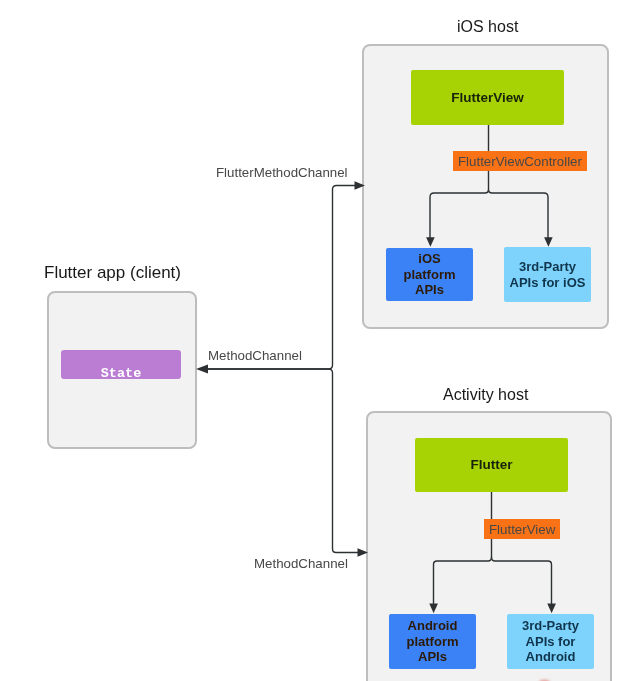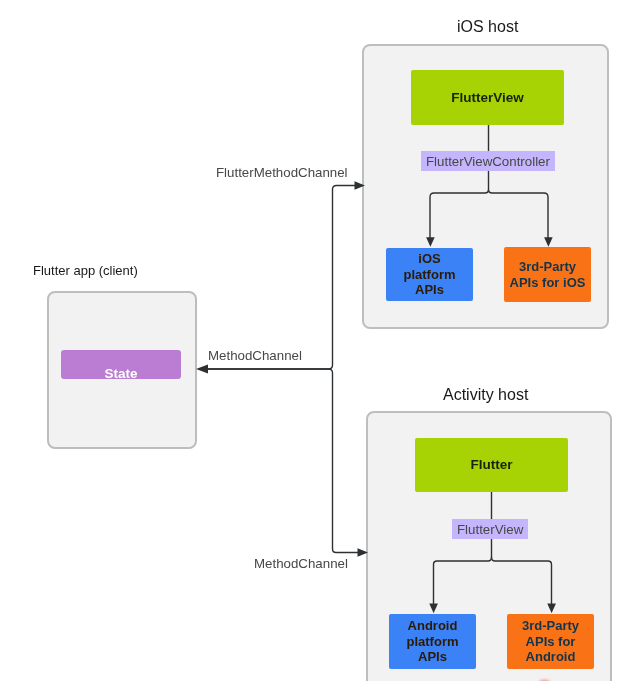--- a/index.html
+++ b/index.html
@@ -53,36 +53,37 @@
     flex-direction: column;
     align-items: center;
     justify-content: center;
     text-align: center;
     border-radius: 2px;
     font-weight: bold;
     line-height: 15.5px;
   }
   .node.green  { background: #a7d304; color: #18230a; font-size: 13.5px; }
   .node.orange { background: #3b82f6; color: #2d1a05; font-size: 13px; }
-  .node.blue   { background: #f97316; color: #10354d; font-size: 13px; }
-  .node.purple { background: #ba7dd3; color: #ffffff; font-size: 13.5px; border-radius: 3px; padding-top: 18px; }
+  .node.blue   { background: #7dd3fc; color: #10354d; font-size: 13px; }
+  .node.purple { background: #ba7dd3; color: #ffffff; font-size: 13.5px; border-radius: 3px; padding-top: 18px; font-family: Liberation Mono, monospace; }
   .tline { white-space: nowrap; }
 
   
   .edge-label {
     position: absolute;
     color: #474747;
     font-size: 13.3px;
     white-space: nowrap;
     line-height: 15px;
   }
   .edge-label.boxed {
-    background: #c4b5fd;
+    background: #f97316;
     padding: 4px 5px 2px 5px;
     line-height: 14px;
+    margin-left: 32px;
   }
 
   svg.wires {
     position: absolute;
     left: 0; top: 0;
     width: 643px; height: 681px;
     overflow: visible;
   }
 
   .crop-marker {
@@ -95,21 +96,21 @@
 <body>
 
 <div id="stage">
 
   <div class="caption" style="left:457px; top:18px;">iOS host</div>
   <div class="host-box" style="left:362px; top:44px; width:247px; height:285px;"></div>
 
   <div class="caption" style="left:443px; top:386px;">Activity host</div>
   <div class="host-box" style="left:366px; top:411px; width:246px; height:280px;"></div>
 
-  <div class="caption" style="left:33px; top:263px; font-size:13px;">Flutter app (client)</div>
+  <div class="caption" style="left:44px; top:263px; font-size:17px;">Flutter app (client)</div>
   <div class="app-box" style="left:47px; top:291px; width:150px; height:158px;"></div>
 
   <div class="node purple" style="left:61px; top:350px; width:120px; height:29px;">State</div>
   <div class="node green" style="left:411px; top:70px; width:153px; height:55px;">FlutterView</div>
   <div class="node orange" style="left:386px; top:248px; width:87px; height:53px;">
       <div class="tline">iOS</div>
       <div class="tline">platform</div>
       <div class="tline">APIs</div>
     </div>
   <div class="node blue" style="left:504px; top:247px; width:87px; height:55px;">

